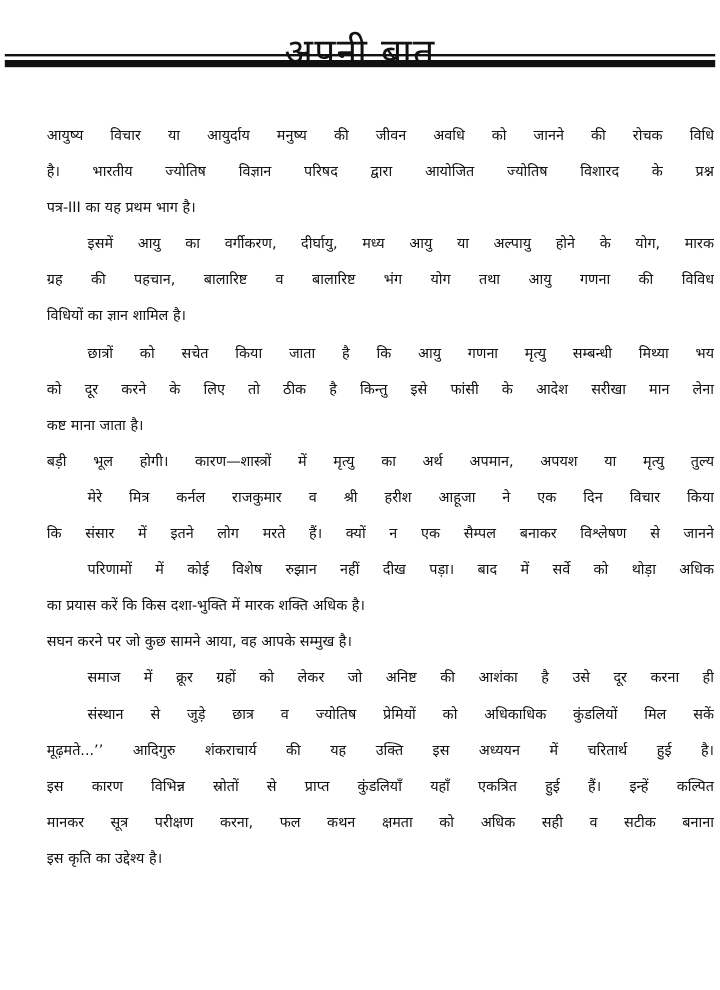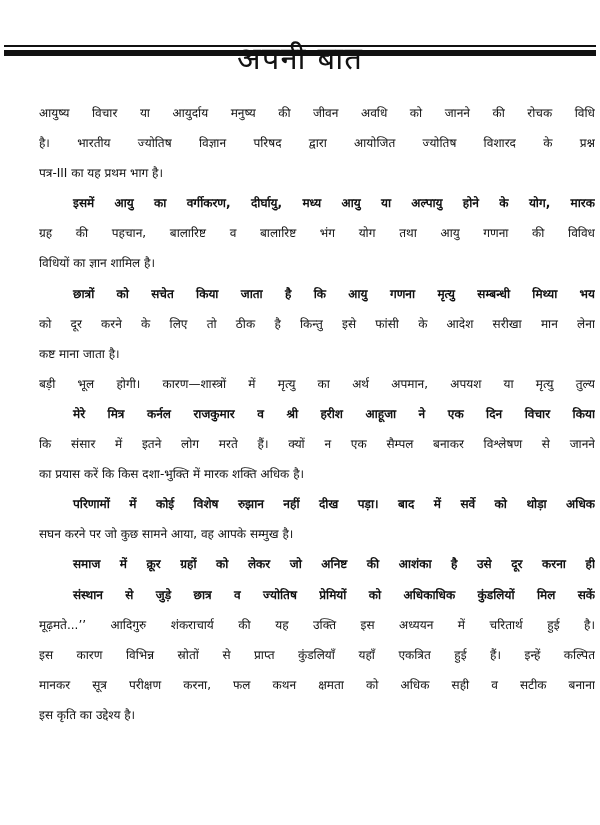--- a/index.html
+++ b/index.html
@@ -11,21 +11,21 @@
     width: 600px;
     height: 825px;
     position: relative;
     overflow: hidden;
     color: #111111;
     font-family: "DejaVu Sans", sans-serif;
   }
   .page-title {
     position: absolute;
     left: 0;
-    top: 16px;
+    top: 2px;
     width: 600px;
     text-align: center;
     font-size: 31px;
     line-height: 42px;
     font-weight: normal;
     letter-spacing: 1px;
     color: #111;
   }
   .rule-thin {
     position: absolute;
@@ -57,21 +57,20 @@
     text-align: justify;
     text-align-last: justify;
     overflow: hidden;
     margin-left: 35px;
   }
   .line.last {
     text-align-last: left;
   }
   .line.indent {
     padding-left: 34px;
-    font-weight: bold;
   }
 </style>
 </head>
 <body>
 
 <h1 class="page-title">अपनी बात</h1>
 <div class="rule-thin"></div>
 <div class="rule-thick"></div>
 
 <div class="body-text">
@@ -80,22 +79,22 @@
   <div class="line last">पत्र-III का यह प्रथम भाग है।</div>
   <div class="line indent">इसमें आयु का वर्गीकरण, दीर्घायु, मध्य आयु या अल्पायु होने के योग, मारक</div>
   <div class="line">ग्रह की पहचान, बालारिष्ट व बालारिष्ट भंग योग तथा आयु गणना की विविध</div>
   <div class="line last">विधियों का ज्ञान शामिल है।</div>
   <div class="line indent">छात्रों को सचेत किया जाता है कि आयु गणना मृत्यु सम्बन्धी मिथ्या भय</div>
   <div class="line">को दूर करने के लिए तो ठीक है किन्तु इसे फांसी के आदेश सरीखा मान लेना</div>
   <div class="line last">कष्ट माना जाता है।</div>
   <div class="line">बड़ी भूल होगी। कारण—शास्त्रों में मृत्यु का अर्थ अपमान, अपयश या मृत्यु तुल्य</div>
   <div class="line indent">मेरे मित्र कर्नल राजकुमार व श्री हरीश आहूजा ने एक दिन विचार किया</div>
   <div class="line">कि संसार में इतने लोग मरते हैं। क्यों न एक सैम्पल बनाकर विश्लेषण से जानने</div>
+  <div class="line indent">परिणामों में कोई विशेष रुझान नहीं दीख पड़ा। बाद में सर्वे को थोड़ा अधिक</div>
   <div class="line last">का प्रयास करें कि किस दशा-भुक्ति में मारक शक्ति अधिक है।</div>
-  <div class="line indent">परिणामों में कोई विशेष रुझान नहीं दीख पड़ा। बाद में सर्वे को थोड़ा अधिक</div>
   <div class="line last">सघन करने पर जो कुछ सामने आया, वह आपके सम्मुख है।</div>
   <div class="line indent">समाज में क्रूर ग्रहों को लेकर जो अनिष्ट की आशंका है उसे दूर करना ही</div>
   <div class="line indent">संस्थान से जुड़े छात्र व ज्योतिष प्रेमियों को अधिकाधिक कुंडलियों मिल सकें</div>
   <div class="line">मूढ़मते...’’ आदिगुरु शंकराचार्य की यह उक्ति इस अध्ययन में चरितार्थ हुई है।</div>
   <div class="line">इस कारण विभिन्न स्रोतों से प्राप्त कुंडलियाँ यहाँ एकत्रित हुई हैं। इन्हें कल्पित</div>
   <div class="line">मानकर सूत्र परीक्षण करना, फल कथन क्षमता को अधिक सही व सटीक बनाना</div>
   <div class="line last">इस कृति का उद्देश्य है।</div>
 </div>
 
 </body></html>

